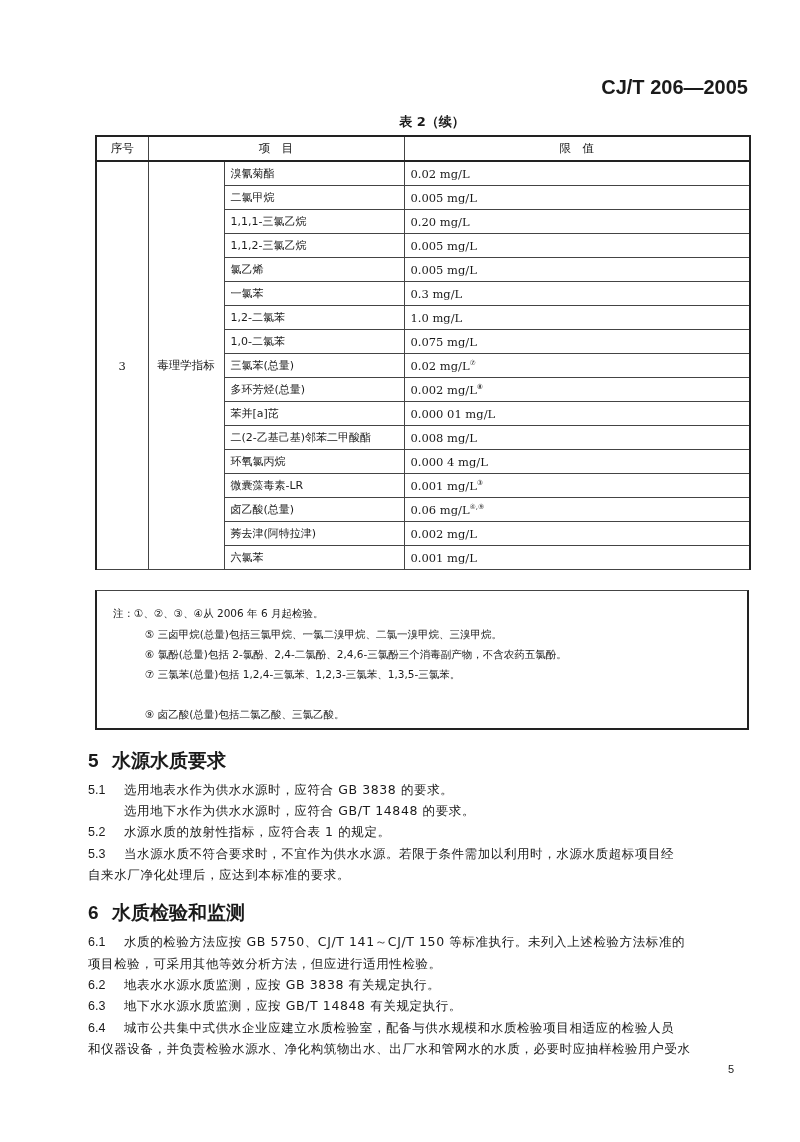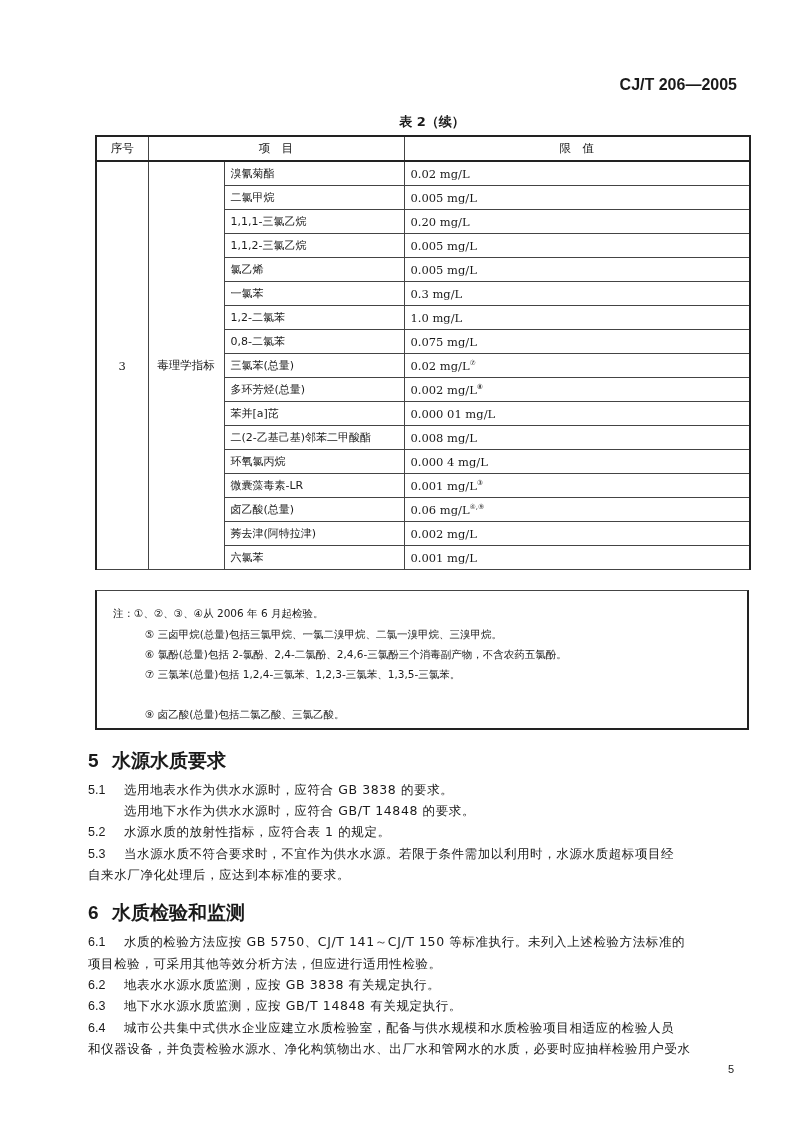--- a/index.html
+++ b/index.html
@@ -2,23 +2,23 @@
 <html><head>
 <meta charset="utf-8">
 <style>
   html, body { margin: 0; padding: 0; background: #ffffff; }
   body {
     width: 800px; height: 1142px; position: relative; overflow: hidden;
     font-family: "DejaVu Serif", "Liberation Serif", serif;
     color: #1a1a1a;
   }
   .std-code {
-    position: absolute; top: 76px; right: 63px;
+    position: absolute; top: 76px; right: 52px;
     font-family: "Liberation Sans", "DejaVu Sans", sans-serif;
-    font-weight: bold; font-size: 16px; letter-spacing: 0px;
+    font-weight: bold; font-size: 20px; letter-spacing: 0px;
   }
   .table-caption {
     position: absolute; top: 113px; left: 0; width: 800px; text-align: center;
     font-family: "DejaVu Sans", sans-serif; font-weight: bold; font-size: 13px; padding-left: 32px;
   }
   .table-wrap { position: absolute; left: 95px; top: 135px; width: 654px; }
   table.main {
     border-collapse: collapse; width: 654px; table-layout: fixed;
     font-size: 11.5px;
     border-radius: 22px;
@@ -107,21 +107,21 @@
         </tr>
         <tr>
           <td class="item">一氯苯</td>
           <td class="outer-r"><span>0.3 mg/L</span><sup></sup></td>
         </tr>
         <tr>
           <td class="item">1,2-二氯苯</td>
           <td class="outer-r"><span>1.0 mg/L</span><sup></sup></td>
         </tr>
         <tr>
-          <td class="item">0,8-二氯苯</td>
+          <td class="item">1,0-二氯苯</td>
           <td class="outer-r"><span>0.075 mg/L</span><sup></sup></td>
         </tr>
         <tr>
           <td class="item">三氯苯(总量)</td>
           <td class="outer-r"><span>0.02 mg/L</span><sup>⑦</sup></td>
         </tr>
         <tr>
           <td class="item">多环芳烃(总量)</td>
           <td class="outer-r"><span>0.002 mg/L</span><sup>⑧</sup></td>
         </tr>

